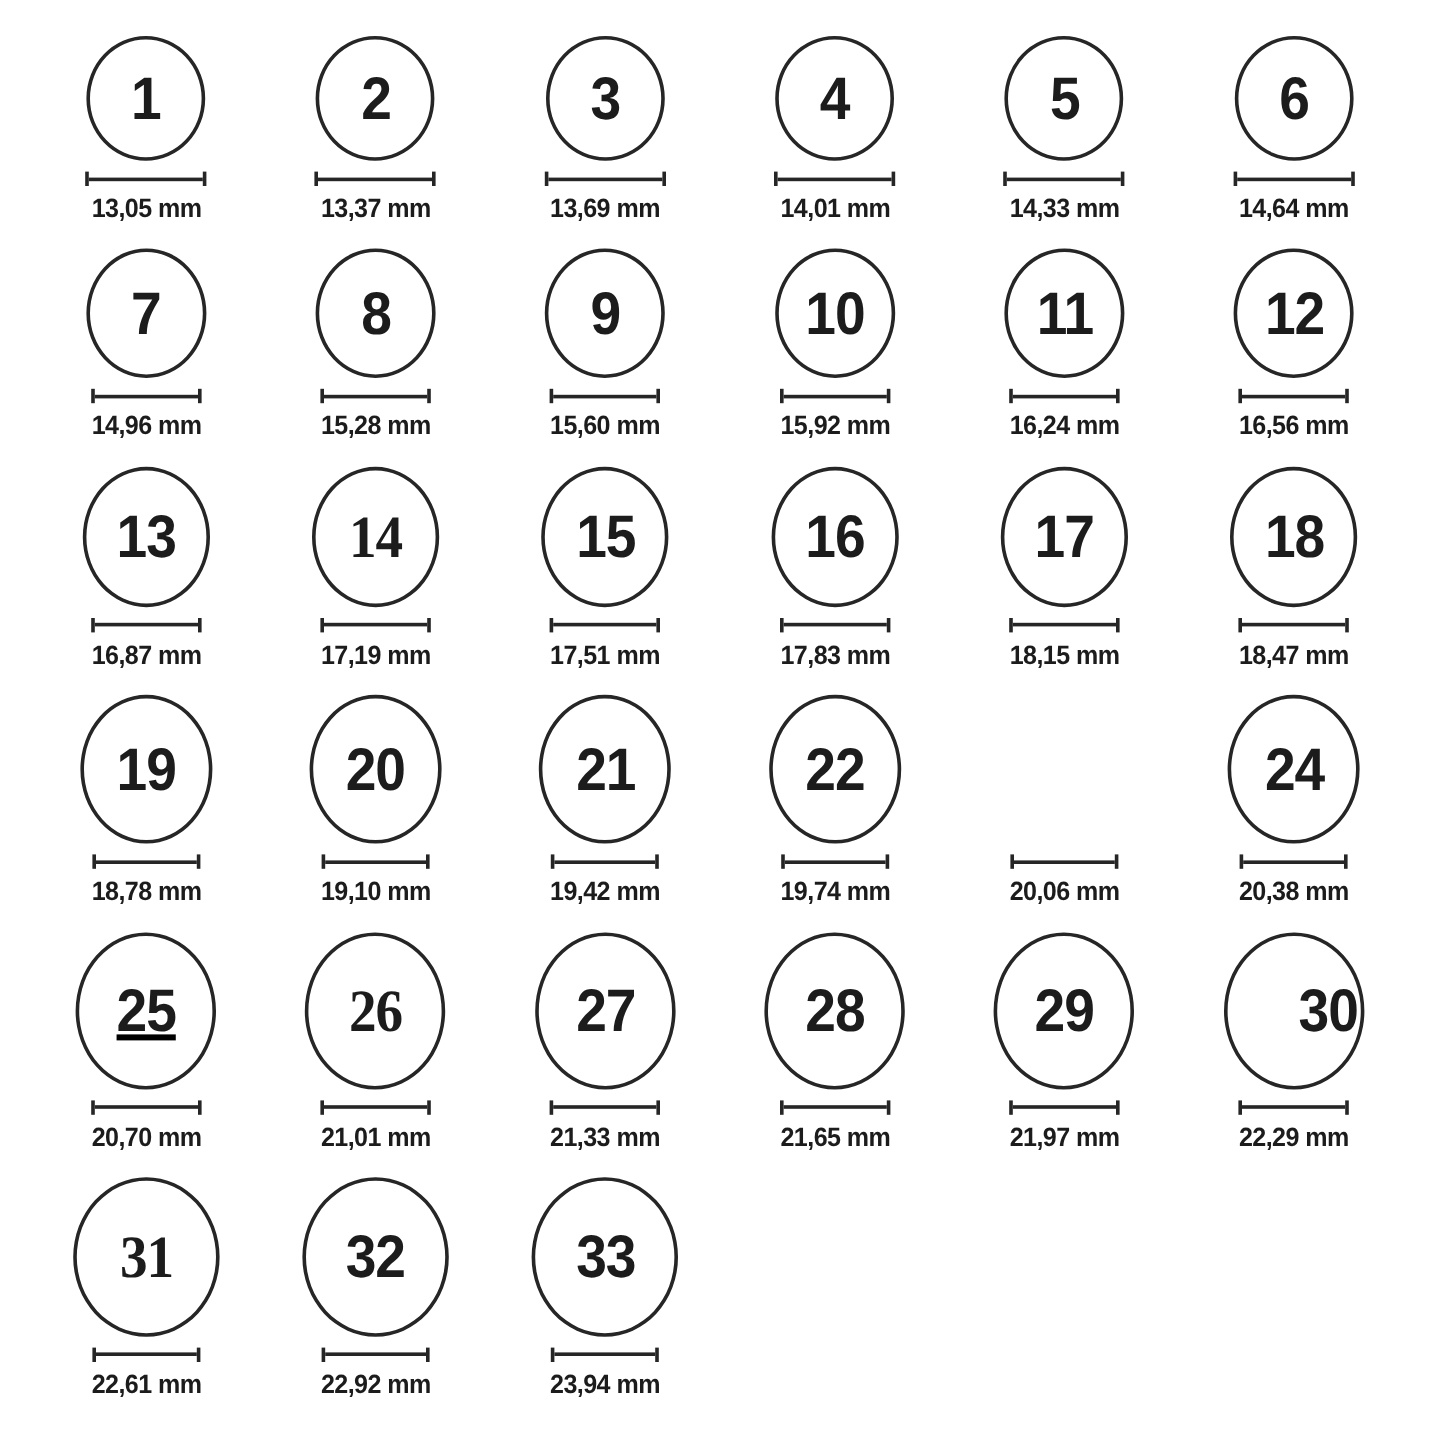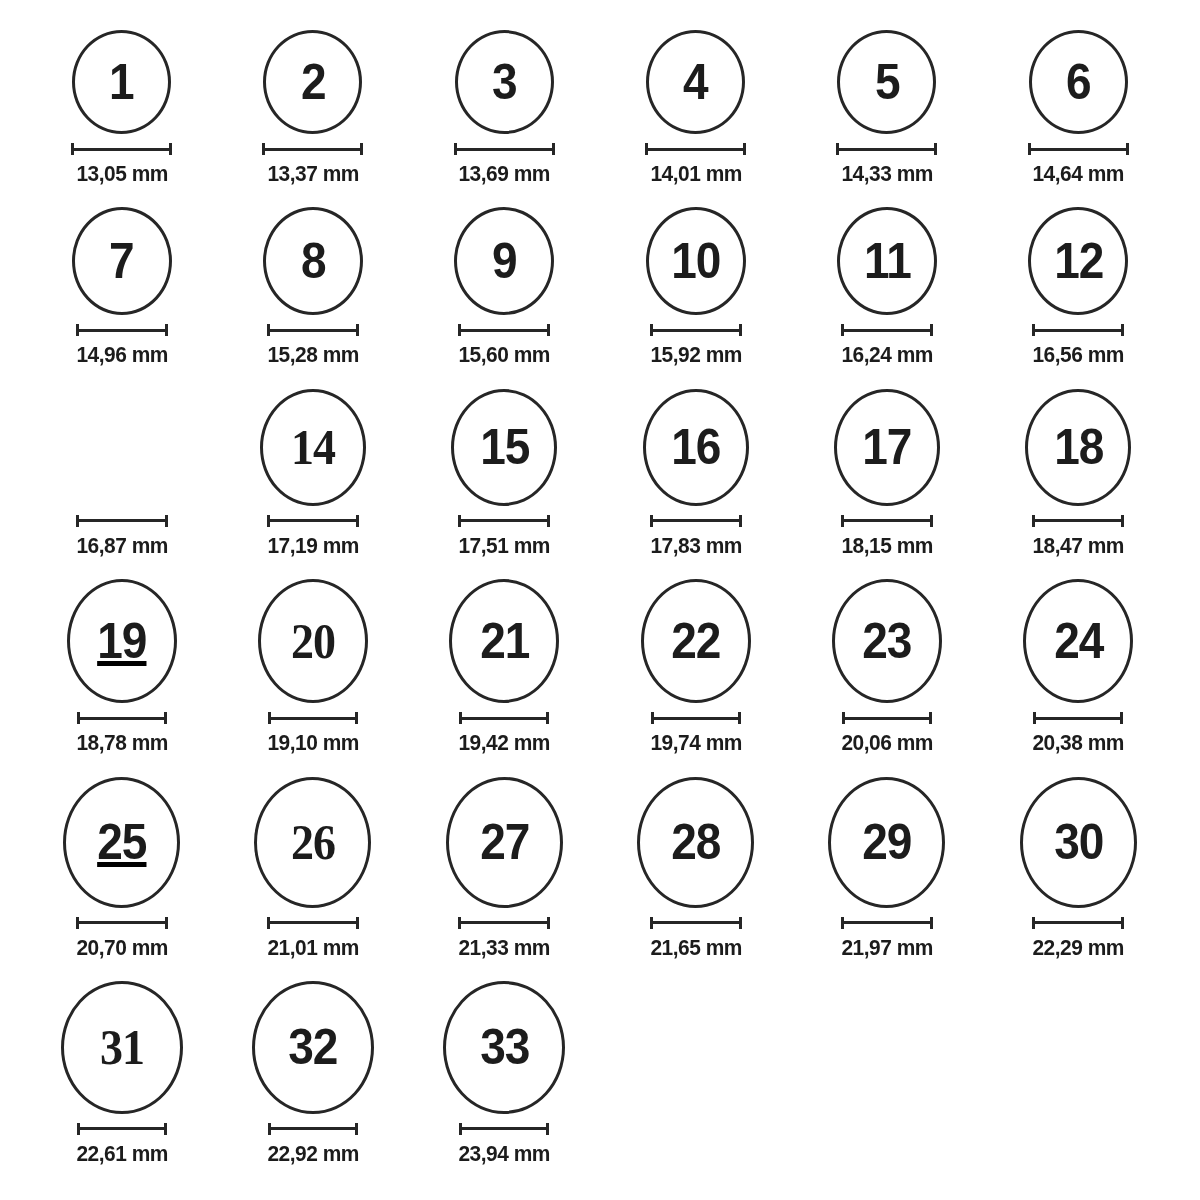--- a/index.html
+++ b/index.html
@@ -161,20 +161,23 @@
     <div class="label">16,24 mm</div>
   </div>
       <div class="cell">
     <div class="circle" style="width: 100px; height: 108px;">
       <span class="num">12</span>
     </div>
     <div class="dim" style="width: 92px;"></div>
     <div class="label">16,56 mm</div>
   </div>
       <div class="cell">
+    <div class="circle" style="width: 106px; height: 117px;">
+      <span class="num">13</span>
+    </div>
     <div class="dim" style="width: 92px;"></div>
     <div class="label">16,87 mm</div>
   </div>
       <div class="cell">
     <div class="circle" style="width: 106px; height: 117px; font-family: Liberation Serif, serif;">
       <span class="num">14</span>
     </div>
     <div class="dim" style="width: 92px;"></div>
     <div class="label">17,19 mm</div>
   </div>
@@ -200,51 +203,48 @@
     <div class="label">18,15 mm</div>
   </div>
       <div class="cell">
     <div class="circle" style="width: 106px; height: 117px;">
       <span class="num">18</span>
     </div>
     <div class="dim" style="width: 92px;"></div>
     <div class="label">18,47 mm</div>
   </div>
       <div class="cell">
-    <div class="circle" style="width: 110px; height: 124px; text-decoration: underline;">
+    <div class="circle" style="width: 110px; height: 124px;">
       <span class="num">19</span>
     </div>
     <div class="dim" style="width: 90px;"></div>
     <div class="label">18,78 mm</div>
   </div>
       <div class="cell">
-    <div class="circle" style="width: 110px; height: 124px; font-family: Liberation Serif, serif;">
+    <div class="circle" style="width: 110px; height: 124px;">
       <span class="num">20</span>
     </div>
     <div class="dim" style="width: 90px;"></div>
     <div class="label">19,10 mm</div>
   </div>
       <div class="cell">
     <div class="circle" style="width: 110px; height: 124px;">
       <span class="num">21</span>
     </div>
     <div class="dim" style="width: 90px;"></div>
     <div class="label">19,42 mm</div>
   </div>
       <div class="cell">
     <div class="circle" style="width: 110px; height: 124px;">
       <span class="num">22</span>
     </div>
     <div class="dim" style="width: 90px;"></div>
     <div class="label">19,74 mm</div>
   </div>
       <div class="cell">
-    <div class="circle" style="width: 110px; height: 124px;">
-      <span class="num">23</span>
-    </div>
     <div class="dim" style="width: 90px;"></div>
     <div class="label">20,06 mm</div>
   </div>
       <div class="cell">
     <div class="circle" style="width: 110px; height: 124px; text-align: center;">
       <span class="num">24</span>
     </div>
     <div class="dim" style="width: 90px;"></div>
     <div class="label">20,38 mm</div>
   </div>
@@ -277,21 +277,21 @@
     <div class="label">21,65 mm</div>
   </div>
       <div class="cell">
     <div class="circle" style="width: 117px; height: 131px;">
       <span class="num">29</span>
     </div>
     <div class="dim" style="width: 92px;"></div>
     <div class="label">21,97 mm</div>
   </div>
       <div class="cell">
-    <div class="circle" style="width: 117px; height: 131px;">
+    <div class="circle" style="width: 117px; height: 131px; justify-content: flex-end;">
       <span class="num">30</span>
     </div>
     <div class="dim" style="width: 92px;"></div>
     <div class="label">22,29 mm</div>
   </div>
       <div class="cell">
     <div class="circle" style="width: 122px; height: 133px; font-family: Liberation Serif, serif;">
       <span class="num">31</span>
     </div>
     <div class="dim" style="width: 90px;"></div>

